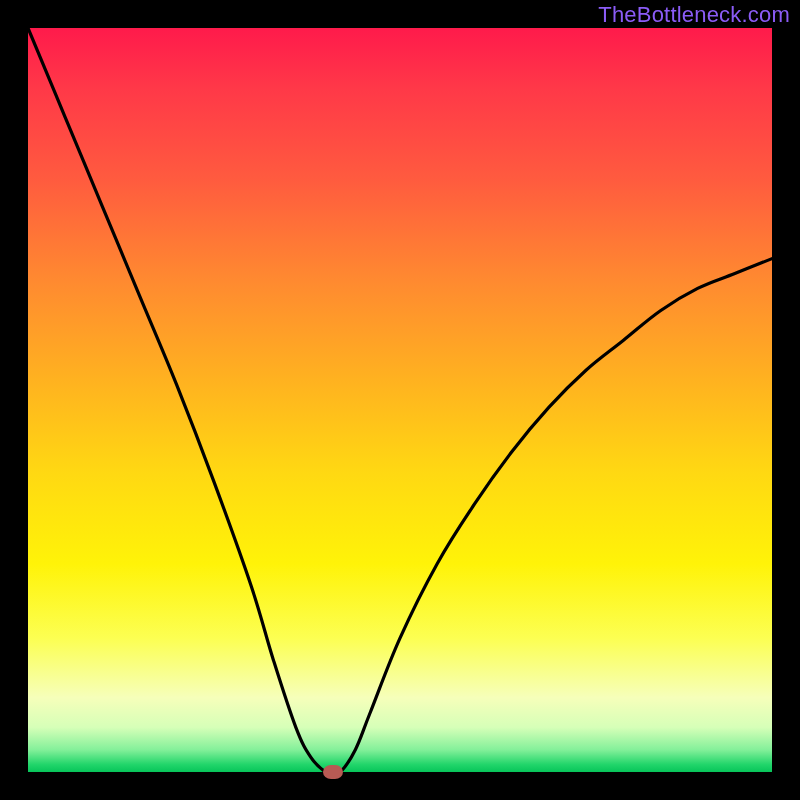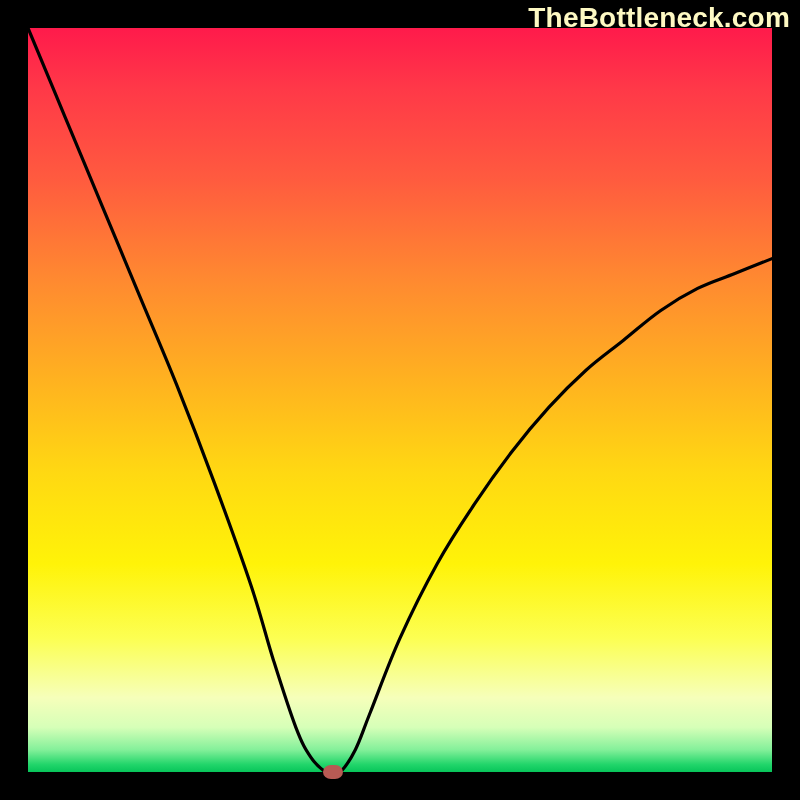--- a/index.html
+++ b/index.html
@@ -39,23 +39,23 @@
       #d6ffb8 94%,
       #84f09a 97%,
       #21d56a 99%,
       #07c55a 100%
     );
   }
   .watermark {
     position: absolute;
     top: 2px;
     right: 10px;
-    color: #fef9c3;
-    font-size: 28px;
-    font-weight: 700;
+    color: #8b5cf6;
+    font-size: 22px;
+    font-weight: 400;
     letter-spacing: 0.2px;
     user-select: none;
   }
   svg.curve {
     position: absolute;
     left: 0; top: 0;
     width: 744px;
     height: 744px;
   }
   .marker {

